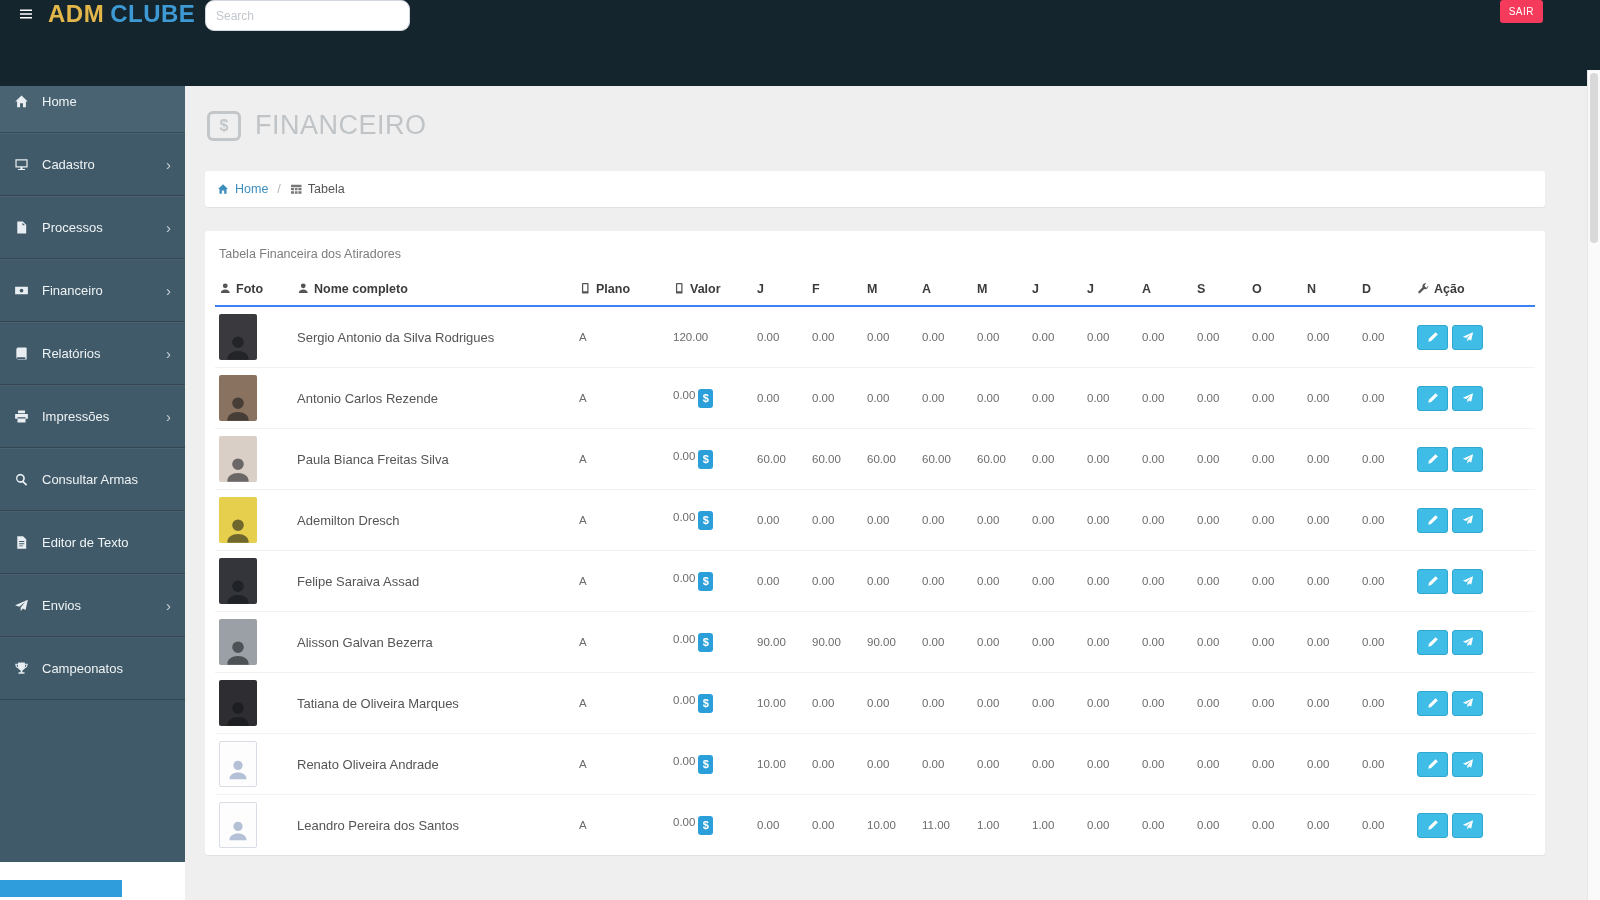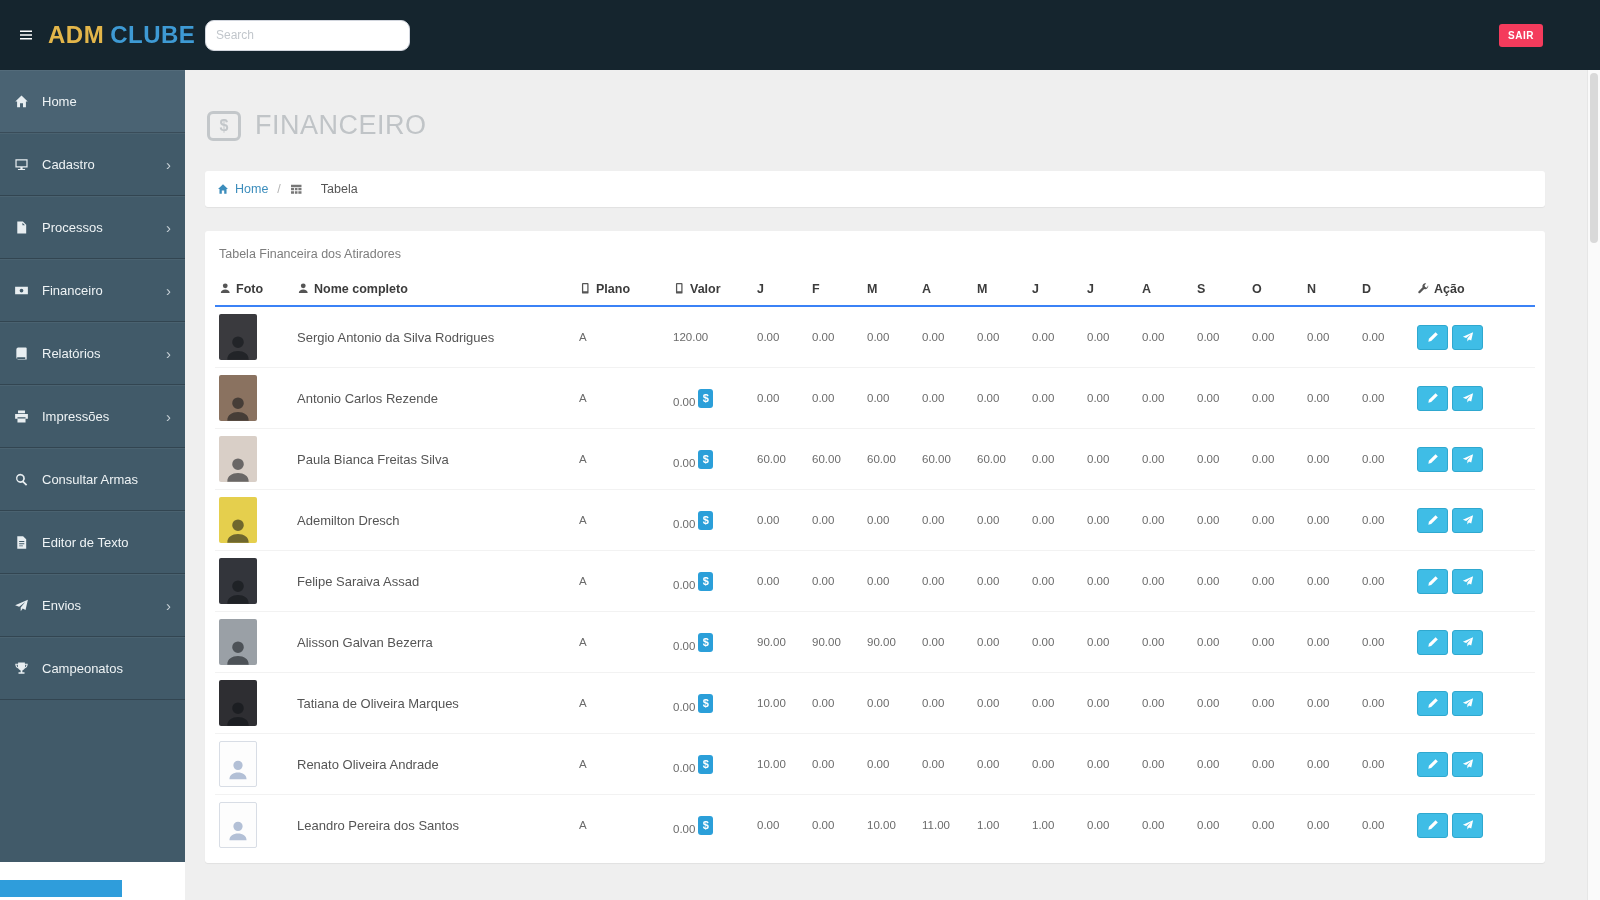--- a/index.html
+++ b/index.html
@@ -1,28 +1,28 @@
 <!DOCTYPE html>
 <html><head>
 <meta charset="utf-8">
 <style>
   *{box-sizing:border-box;margin:0;padding:0}
   html,body{width:1600px;height:900px}
   body{font-family:"Liberation Sans",sans-serif;background:#efefef;overflow:hidden;position:relative}
 
   
-  .topbar{position:absolute;top:0;left:0;width:1600px;height:70px;background:#15252e;display:flex;align-items:center;z-index:6}
+  .topbar{position:absolute;top:0;left:0;width:1600px;height:86px;background:#15252e;display:flex;align-items:flex-start;z-index:6}
   .brand{width:185px;display:flex;align-items:center;padding-left:18px;flex:none}
   .brand .icn{color:#fff;font-size:16px;margin-right:14px;cursor:pointer}
   .brand-text{font-size:24px;font-weight:bold;letter-spacing:.5px;white-space:nowrap}
   .brand-adm{color:#e3b64a}
   .brand-clube{color:#3e9ad4;margin-left:6px}
   .search-input{margin-left:20px;width:205px;height:31px;border:1px solid #d2d6de;border-radius:9px;padding:0 10px;font-size:12px;color:#333;outline:none}
   .search-input::placeholder{color:#c2c7cc}
-  .logout-btn{margin-left:auto;margin-right:57px;background:#f43b5c;color:#fff;border:none;border-radius:3px;font-size:10px;font-weight:bold;padding:6px 9px;letter-spacing:.5px;cursor:pointer}
+  .logout-btn{margin-left:auto;margin-right:57px;background:#f43b5c;color:#fff;border:none;border-radius:3px;font-size:10px;font-weight:normal;padding:6px 9px;letter-spacing:.5px;cursor:pointer}
 
   
   .sidebar{position:absolute;top:70px;left:0;width:185px;bottom:38px;background:#415a69;z-index:5}
   .sb-item{height:63px;display:flex;align-items:center;padding:0 14px;color:#eef3f5;font-size:13px;border-bottom:1px solid rgba(0,0,0,.22);border-top:1px solid rgba(255,255,255,.05);cursor:pointer}
   .sb-item.active{background:#4a6373}
   .sb-item .icn{width:17px;height:16px;font-size:15px;margin-right:11px;color:#e8eef1;flex:none}
   .sb-label{flex:1}
   .sb-chevron{font-size:15px;line-height:1;color:#c6d0d6}
   .sidebar-footer{position:absolute;left:0;bottom:0;width:185px;height:38px;background:#fff;z-index:5}
   .footer-accent-bar{position:absolute;left:0;bottom:3px;width:122px;height:17px;background:#2f9ddb}
@@ -30,41 +30,41 @@
   
   .main{position:absolute;left:185px;top:70px;right:0;bottom:0;padding:0 55px 0 20px}
   .page-header{display:flex;align-items:center;gap:14px;margin:40px 0 30px 2px;color:#c0c4c7}
   .title-icon{width:34px;height:30px;border:3px solid #c3c7ca;border-radius:6px;display:flex;align-items:center;justify-content:center;font-size:16px;font-weight:bold;color:#c3c7ca}
   .page-title{font-size:27px;letter-spacing:.5px;color:#c0c4c7;font-weight:400}
 
   .breadcrumb{background:#fff;border-radius:3px;height:36px;display:flex;align-items:center;padding:0 12px;font-size:12.5px;margin-bottom:24px;box-shadow:0 1px 1px rgba(0,0,0,.06)}
   .crumb-home{color:#3c8dbc;display:flex;align-items:center;gap:5px;cursor:pointer}
   .crumb-home .icn{font-size:12px;width:13px;height:13px}
   .crumb-sep{color:#b5b5b5;margin:0 9px}
-  .crumb-current{color:#555;display:flex;align-items:center;gap:18px}
+  .crumb-current{color:#555;display:flex;align-items:center;gap:5px}
   .crumb-current .icn{color:#777;width:13px;height:13px}
 
-  .panel{background:#fff;border-radius:3px;box-shadow:0 1px 1px rgba(0,0,0,.06);padding:0 10px 8px;min-height:618px}
+  .panel{background:#fff;border-radius:3px;box-shadow:0 1px 1px rgba(0,0,0,.06);padding:0 10px 0;min-height:618px}
   .panel-title{padding:16px 4px 12px;color:#7d7d7d;font-size:12.5px}
 
   table{width:100%;border-collapse:collapse}
   th{text-align:left;padding:9px 4px;font-size:12.5px;color:#3c3c3c;font-weight:bold;border-bottom:2px solid #3b82f6;white-space:nowrap}
   th .icn{margin-right:5px;color:#555;width:12px;height:12px;display:inline-block;vertical-align:-1px}
   .col-foto{width:78px}.col-nome{width:282px}.col-plano{width:94px}.col-valor{width:84px}.col-month{width:55px}
   td{padding:7px 4px;border-top:1px solid #f2f2f2;font-size:11.5px;color:#6b6b6b;white-space:nowrap;vertical-align:middle}
   tbody tr:first-child td{border-top:none}
   .cell-name{font-size:13px;color:#555}
 
   .avatar{width:38px;height:46px;border-radius:2px;position:relative;overflow:hidden;background:#ddd}
   .avatar svg{position:absolute;left:50%;bottom:-3px;transform:translateX(-50%);width:30px;height:30px}
   .avatar.photo svg{fill:rgba(15,18,22,.55)}
   .avatar.placeholder{background:#fdfdfd;border:1px solid #d8dde5}
   .avatar.placeholder svg{fill:#b3c0d6;width:24px;height:24px;bottom:4px}
 
-  .valor-cell{display:inline-flex;align-items:flex-end;gap:3px}
+  .valor-cell{display:inline-flex;align-items:flex-start;gap:3px}
   .dollar-badge{width:15px;height:19px;background:#2b9fd9;color:#fff;border-radius:3px;font-size:11px;font-weight:bold;display:inline-flex;align-items:center;justify-content:center;cursor:pointer}
 
   .action-wrap{display:flex;gap:4px}
   .act-btn{width:31px;height:25px;background:#3fbde6;border:1px solid #2fa8cf;border-radius:3px;display:inline-flex;align-items:center;justify-content:center;cursor:pointer}
   .act-btn svg{width:12px;height:12px;fill:#fff}
 
   .scroll-track{position:absolute;top:70px;right:0;width:13px;bottom:0;background:#fafafa;border-left:1px solid #e6e6e6;z-index:7}
   .scroll-thumb{position:absolute;top:3px;left:2px;right:2px;height:170px;background:#d9d9d9;border-radius:6px;cursor:pointer}
 
   .icn{display:inline-flex}

